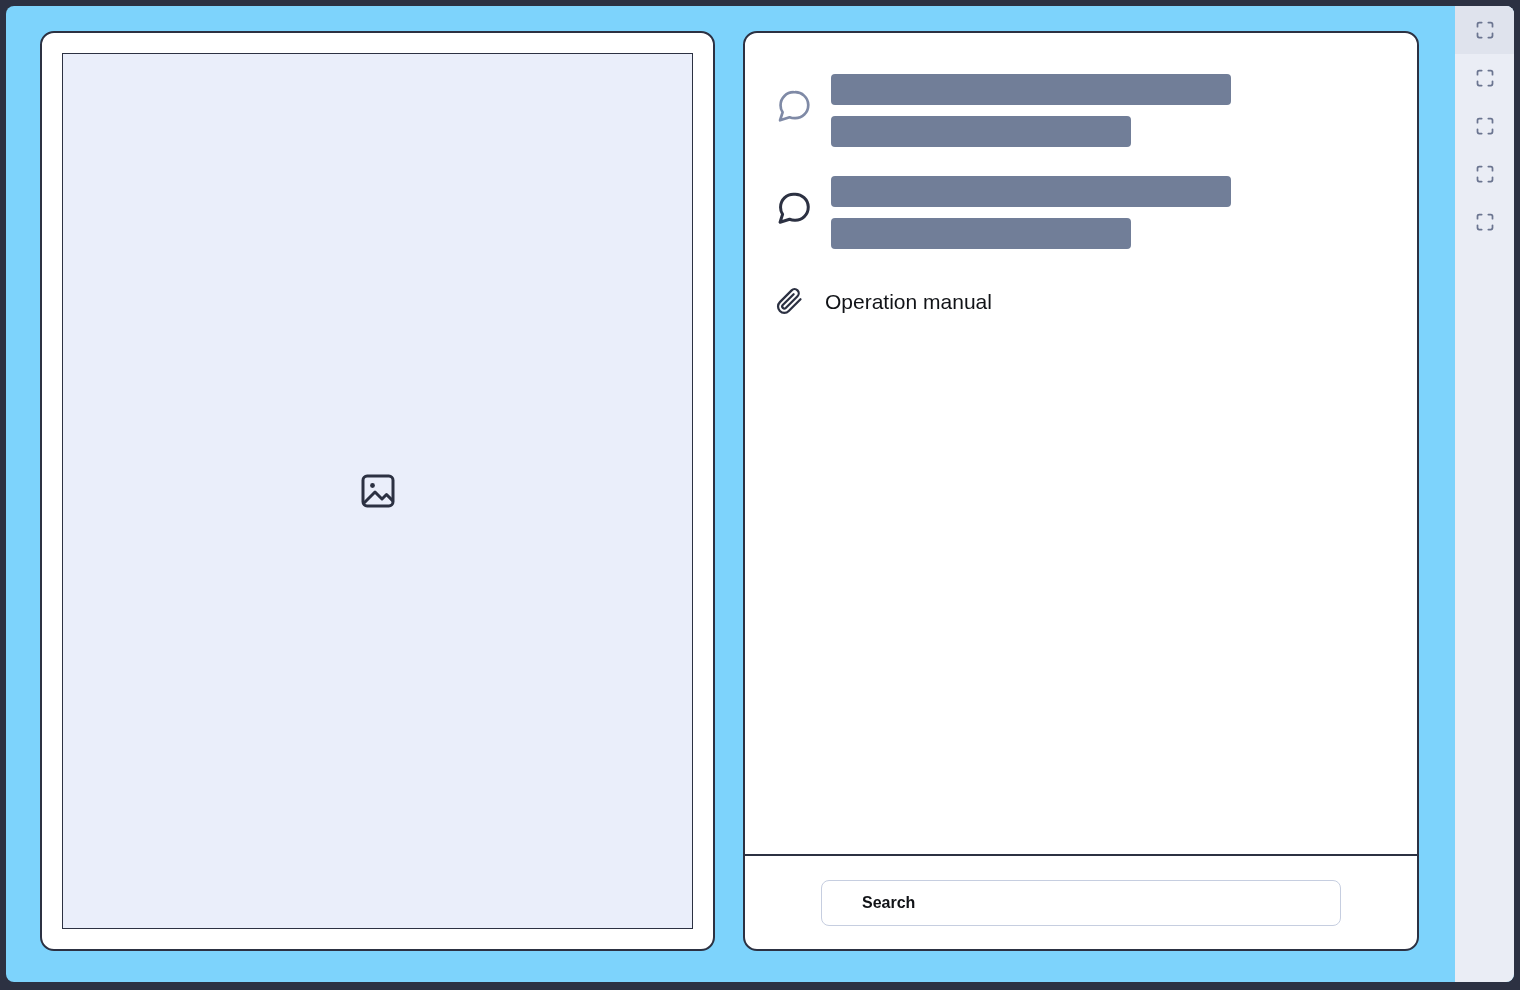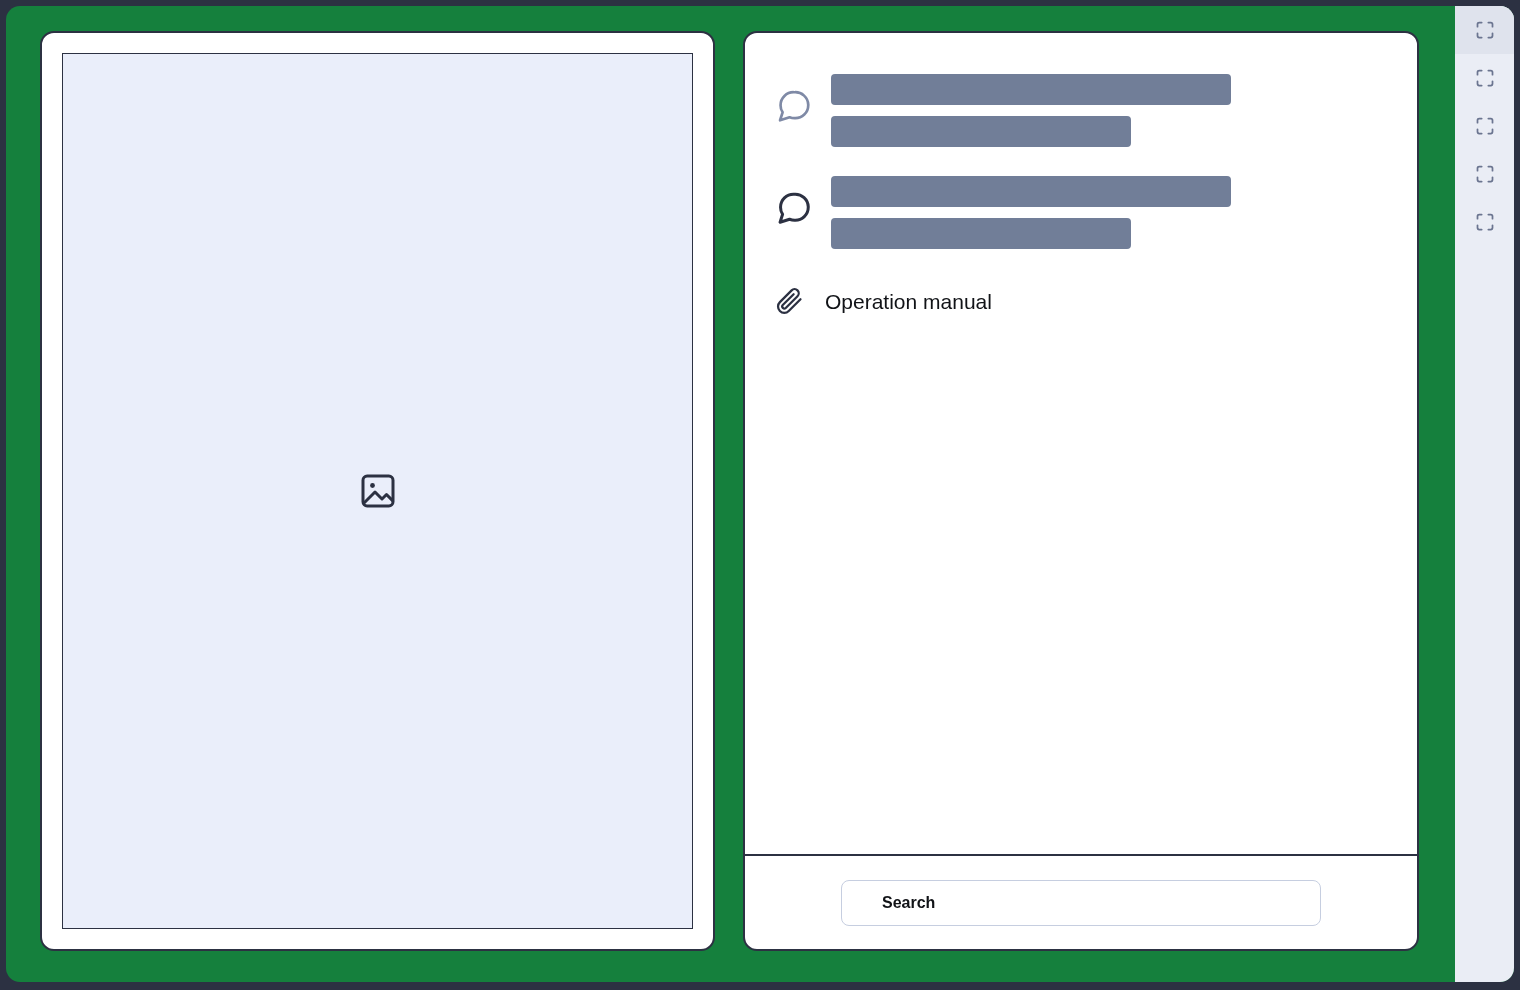--- a/index.html
+++ b/index.html
@@ -21,22 +21,22 @@
     left: 0; top: 0;
     width: 1520px; height: 990px;
     background: #2c3142;
     padding: 6px 6px 8px 6px;
   }
 
   .page {
     position: relative;
     width: 100%;
     height: 100%;
-    background: #15803d;
-    border-radius: 14px;
+    background: #7dd3fc;
+    border-radius: 8px;
     overflow: hidden;
   }
 
   
   .workspace {
     position: absolute;
     left: 0; top: 0;
     width: 1449px;
     height: 100%;
     padding: 25px 0 0 34px;
@@ -129,21 +129,21 @@
   .attachment-icon svg { display: block; }
 
   .attachment-label {
     font-size: 21px;
     color: #111317;
     line-height: 1;
   }
 
   
   .search-field {
-    width: 480px;
+    width: 520px;
     height: 46px;
     border: 1.5px solid #c6cee0;
     border-radius: 8px;
     background: #ffffff;
     display: flex;
     align-items: center;
     padding-left: 40px;
     font-size: 16px;
     font-weight: bold;
     color: #111317;

